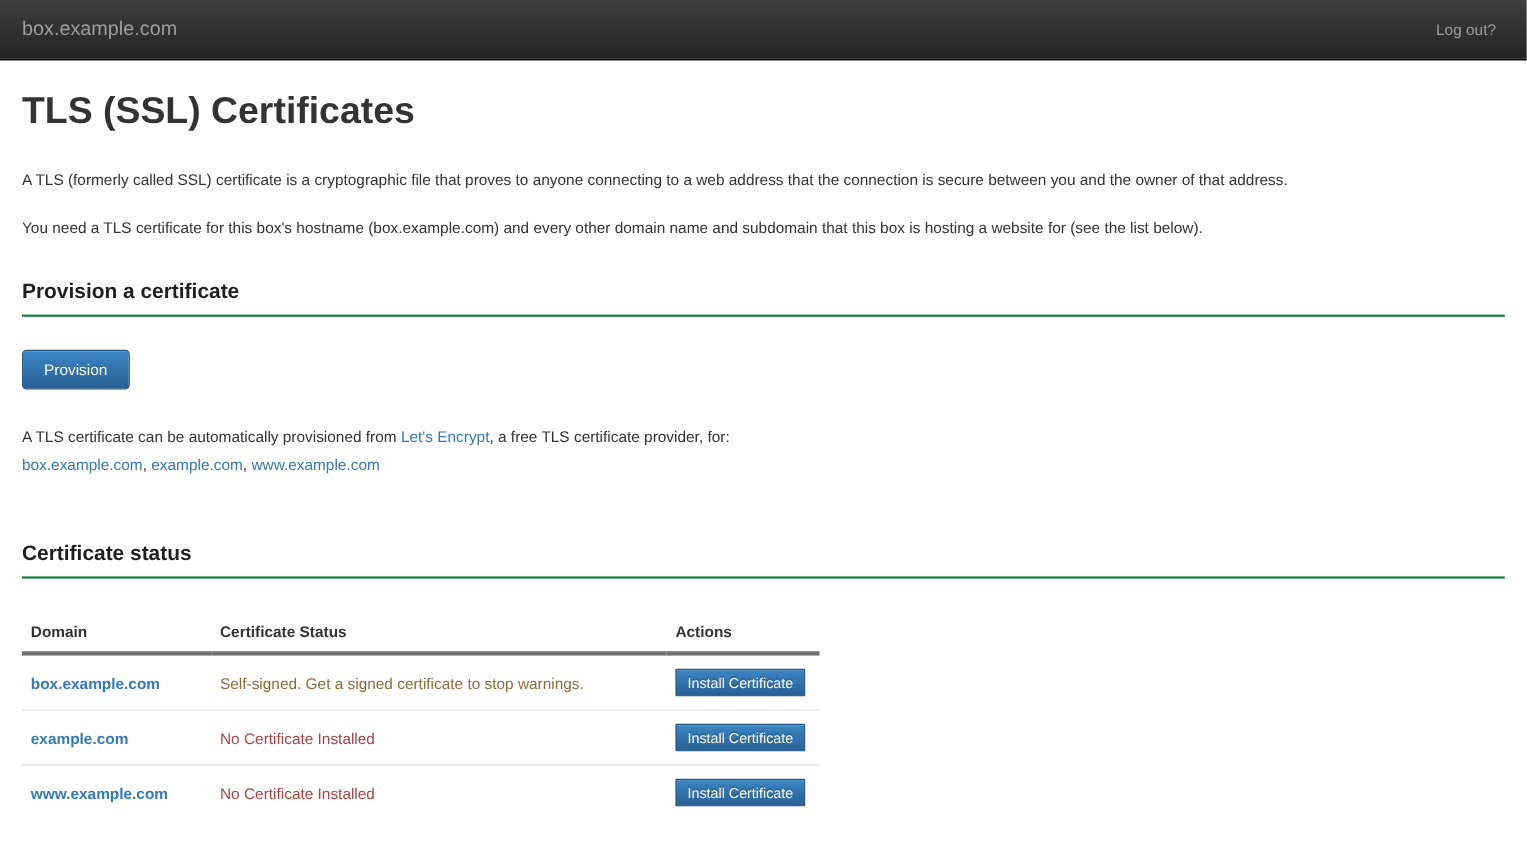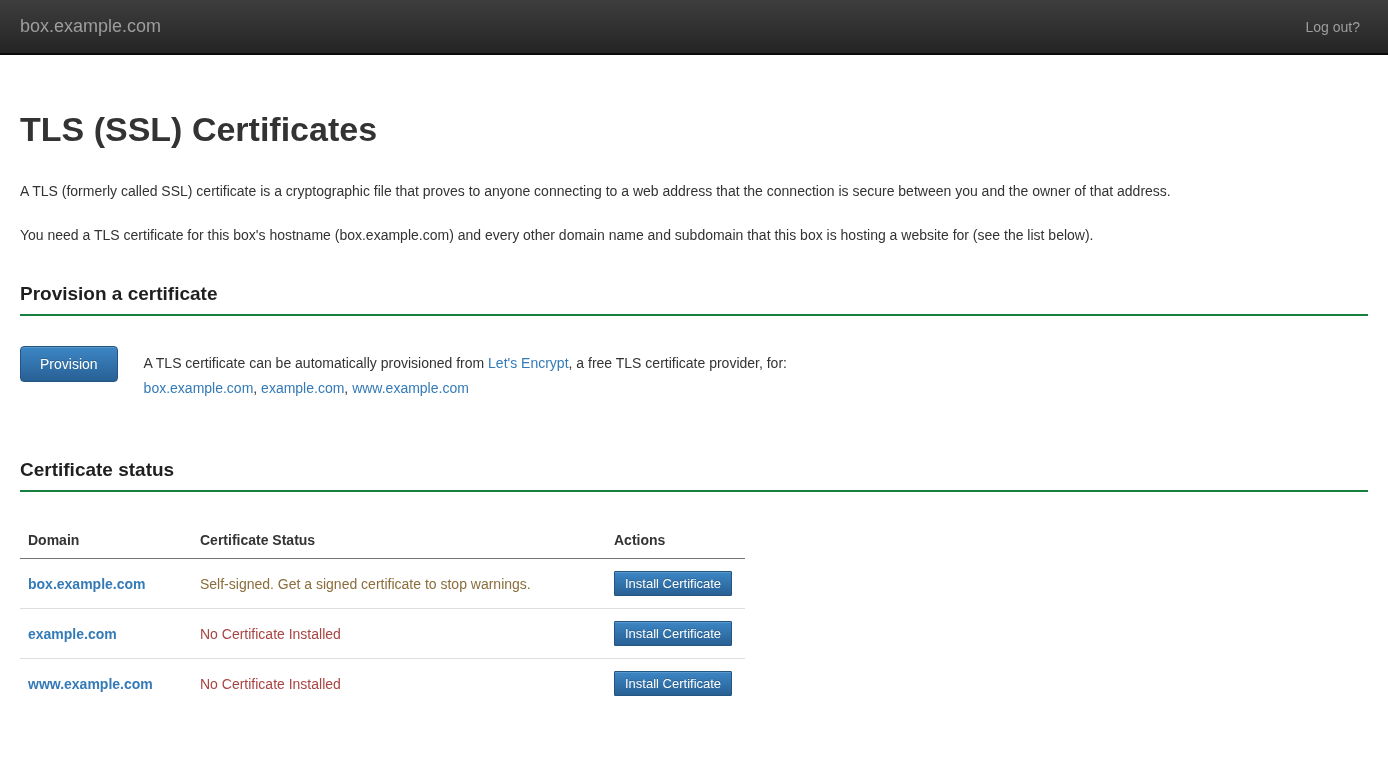--- a/index.html
+++ b/index.html
@@ -52,21 +52,21 @@
     padding-right: 28px;
   }
   .logout-link { color: #9d9d9d; font-size: 14px; }
 
   
   .container { padding: 0 20px; }
   h1.page-title {
     font-size: 34px;
     font-weight: 700;
     color: #333;
-    margin-top: 55px;
+    margin-top: 27px;
     margin-bottom: 30px;
     letter-spacing: 0;
   }
   p.intro {
     margin: 0 0 20px 0;
     line-height: 24px;
     max-width: 1348px;
   }
   h3.section-heading {
     font-size: 19px;
@@ -76,20 +76,21 @@
     padding-bottom: 9px;
     margin-top: 36px;
   }
   h3.section-heading.status-heading { margin-top: 58px; }
 
   .provision-row {
     display: flex;
     align-items: flex-start;
     margin-top: 30px;
     gap: 26px;
+    flex-direction: column;
   }
   .btn {
     display: inline-block;
     color: #fff;
     background-image: linear-gradient(to bottom, #3c86c5 0%, #286094 100%);
     border: 1px solid #245580;
     border-radius: 4px;
     font-family: "Liberation Sans", sans-serif;
     text-shadow: 0 -1px 0 rgba(0,0,0,0.2);
     box-shadow: inset 0 1px 0 rgba(255,255,255,0.15);
@@ -117,21 +118,21 @@
     table-layout: fixed;
   }
   .cert-table col.c1 { width: 172px; }
   .cert-table col.c2 { width: 414px; }
   .cert-table col.c3 { width: 139px; }
   .cert-table th {
     text-align: left;
     font-weight: 700;
     color: #333;
     padding: 8px 8px 10px 8px;
-    border-bottom: 1px solid #737373;
+    border-bottom: 4px solid #737373;
     font-size: 14px;
   }
   .cert-table td {
     padding: 12px 8px;
     border-bottom: 1px solid #ddd;
     vertical-align: middle;
     font-size: 14px;
   }
   .cert-table tr:last-child td { border-bottom: none; }
   .domain-link { color: #337ab7; font-weight: 700; }

